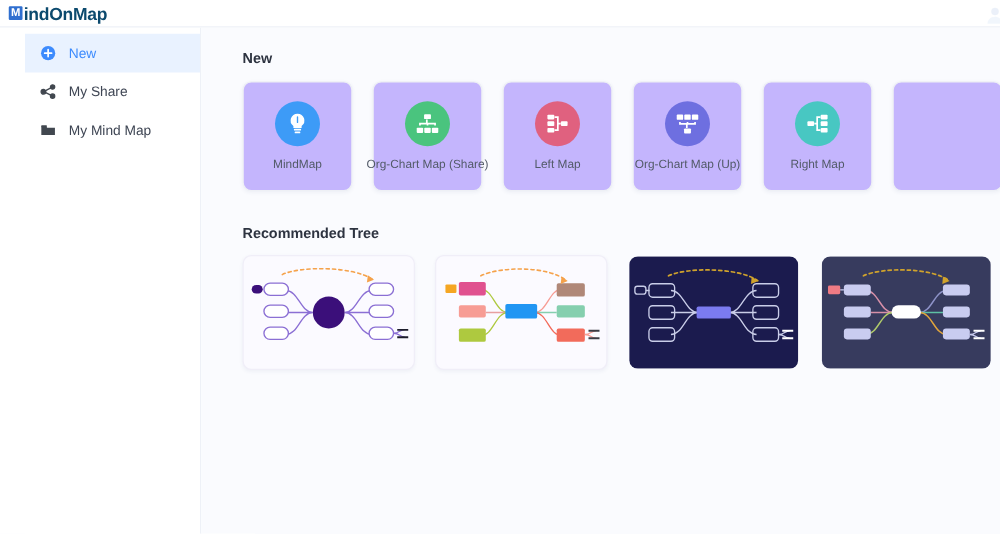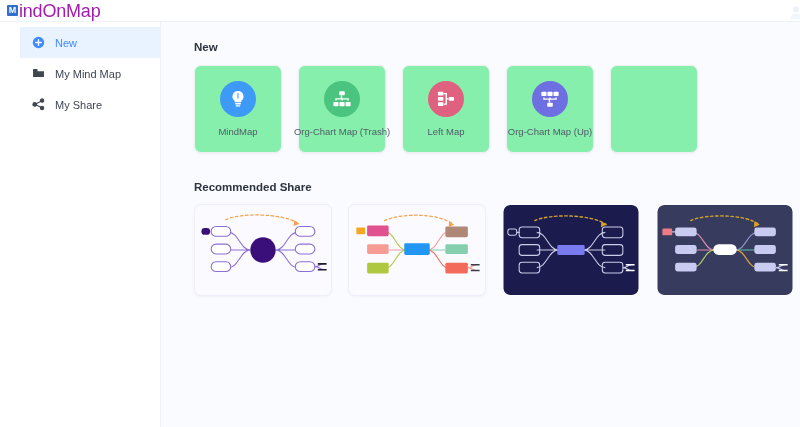--- a/index.html
+++ b/index.html
@@ -21,21 +21,21 @@
     position:relative;
   }
   .logo { display:flex; align-items:center; padding-left:7px; gap:1px; }
   .logo-mark {
     width:11px; height:11px; border-radius:1px;
     background:#2f6fd0;
     display:flex; align-items:center; justify-content:center;
     color:#ffffff; font-size:9px; font-weight:bold; line-height:1;
   }
   .logo-text {
-    font-size:18px; font-weight:normal; color:#a21caf;
+    font-size:14px; font-weight:bold; color:#0c4a6e;
     letter-spacing:-0.2px; line-height:1;
   }
   .header-right {
     position:absolute; right:-4px; top:4px;
     width:16px; height:16px; opacity:.28;
   }
   .header-right svg { display:block; }
 
   
   .body { flex:1; display:flex; min-height:0;margin-left:20px; }
@@ -64,21 +64,21 @@
   }
   .section-title {
     font-size:11.5px; font-weight:bold; color:#2d3340;
     margin-bottom:12px;
   }
 
   
   .cards { display:flex; flex-wrap:wrap; gap:16px; width:720px; }
   .card {
     width:88px; height:88px;
-    background:#86efac;
+    background:#c4b5fd;
     border:1px solid #eef0f5;
     border-radius:7px;
     box-shadow:0 1px 3px rgba(40,60,110,.05);
     display:flex; flex-direction:column;
     align-items:center; justify-content:center;
     gap:10px; cursor:pointer;
   }
   .card-ico {
     width:36px; height:36px; border-radius:50%;
     display:flex; align-items:center; justify-content:center;
@@ -130,40 +130,40 @@
           <svg width="13" height="13" viewBox="0 0 16 16">
               <circle cx="8" cy="8" r="7" fill="#3d8bfd"></circle>
               <path d="M8 4.6v6.8M4.6 8h6.8" stroke="#fff" stroke-width="1.7" stroke-linecap="round"></path>
             </svg>
         </span>
         <span>New</span>
       </div>
 
       <div class="nav-item">
         <span class="nav-ico">
-          <svg width="13" height="13" viewBox="0 0 16 16">
-              <path d="M1.3 3.8h4.6l1.2 1.4h7.6v7.2H1.3z" fill="#41474f"></path>
-              <rect x="1.3" y="2.6" width="5.4" height="2" rx=".4" fill="#41474f"></rect>
-            </svg>
-        </span>
-        <span>My Mind Map</span>
-      </div>
-
-      <div class="nav-item">
-        <span class="nav-ico">
           <svg width="13" height="13" viewBox="0 0 16 16" stroke="#41474f" stroke-width="1.3" fill="#41474f">
               <path d="M11.6 3.6 4.6 7.3M4.6 8.3l7 3.4" stroke-linecap="round"></path>
               <circle cx="12.4" cy="3.2" r="2.1"></circle>
               <circle cx="3.4" cy="7.9" r="2.3"></circle>
               <circle cx="12.4" cy="12.2" r="2.1"></circle>
             </svg>
         </span>
         <span>My Share</span>
       </div>
 
+      <div class="nav-item">
+        <span class="nav-ico">
+          <svg width="13" height="13" viewBox="0 0 16 16">
+              <path d="M1.3 3.8h4.6l1.2 1.4h7.6v7.2H1.3z" fill="#41474f"></path>
+              <rect x="1.3" y="2.6" width="5.4" height="2" rx=".4" fill="#41474f"></rect>
+            </svg>
+        </span>
+        <span>My Mind Map</span>
+      </div>
+
 
     </div>
 
     <div class="main">
 
       <div class="section-title">New</div>
 
       <div class="cards">
 
         <div class="card">
@@ -181,21 +181,21 @@
         <div class="card">
           <span class="card-ico" style="background:#4ac47e">
             <svg width="22" height="22" viewBox="0 0 24 24" fill="#fff">
                 <rect x="9" y="3.6" width="6" height="4.3" rx=".8"></rect>
                 <rect x="2.6" y="15.4" width="5.6" height="4.6" rx=".8"></rect>
                 <rect x="9.2" y="15.4" width="5.6" height="4.6" rx=".8"></rect>
                 <rect x="15.8" y="15.4" width="5.6" height="4.6" rx=".8"></rect>
                 <path d="M11.4 8.2v3.6M5.4 13.6v-1.8h13.2v1.8M12 11.8v1.8" stroke="#fff" stroke-width="1.5" fill="none"></path>
               </svg>
           </span>
-          <span class="card-label">Org-Chart Map (Trash)</span>
+          <span class="card-label">Org-Chart Map (Share)</span>
         </div>
 
         <div class="card">
           <span class="card-ico" style="background:#e0617f">
             <svg width="22" height="22" viewBox="0 0 24 24" fill="#fff">
                 <rect x="3.2" y="4.2" width="6" height="4" rx=".7"></rect>
                 <rect x="3.2" y="9.9" width="6" height="4" rx=".7"></rect>
                 <rect x="3.2" y="15.6" width="6" height="4" rx=".7"></rect>
                 <rect x="15" y="9.9" width="5.8" height="4" rx=".7"></rect>
                 <path d="M9.4 6.2h2.9v11.4H9.4M12.3 11.9h2.5" stroke="#fff" stroke-width="1.5" fill="none"></path>
@@ -210,30 +210,42 @@
                 <rect x="9" y="16.1" width="6" height="4.3" rx=".8"></rect>
                 <rect x="2.6" y="4" width="5.6" height="4.6" rx=".8"></rect>
                 <rect x="9.2" y="4" width="5.6" height="4.6" rx=".8"></rect>
                 <rect x="15.8" y="4" width="5.6" height="4.6" rx=".8"></rect>
                 <path d="M11.4 15.8v-3.6M5.4 10.4v1.8h13.2v-1.8M12 12.2v-1.8" stroke="#fff" stroke-width="1.5" fill="none"></path>
               </svg>
           </span>
           <span class="card-label">Org-Chart Map (Up)</span>
         </div>
 
+        <div class="card">
+          <span class="card-ico" style="background:#48c7c2">
+            <svg width="22" height="22" viewBox="0 0 24 24" fill="#fff">
+                <rect x="14.8" y="4.2" width="6" height="4" rx=".7"></rect>
+                <rect x="14.8" y="9.9" width="6" height="4" rx=".7"></rect>
+                <rect x="14.8" y="15.6" width="6" height="4" rx=".7"></rect>
+                <rect x="3.2" y="9.9" width="5.8" height="4" rx=".7"></rect>
+                <path d="M14.6 6.2h-2.9v11.4h2.9M11.7 11.9H9.2" stroke="#fff" stroke-width="1.5" fill="none"></path>
+              </svg>
+          </span>
+          <span class="card-label">Right Map</span>
+        </div>
 
 
         <div class="card">
           
           
         </div>
 
       </div>
 
-      <div class="section-title themes-title">Recommended Share</div>
+      <div class="section-title themes-title">Recommended Tree</div>
 
       <div class="themes">
 
         <div class="theme light">
           <svg viewBox="0 0 138 92">
             <g stroke="#8b6fd4" stroke-width="1.1" fill="none">
               <path d="M56 46C46 46 44 28 34 28M56 46H34M56 46C46 46 44 64 34 64"></path>
               <path d="M82 46c10 0 12-18 22-18M82 46h22M82 46c10 0 12 18 22 18"></path>
             </g>
             <circle cx="69" cy="46" r="13" fill="#3b0f7a"></circle>

